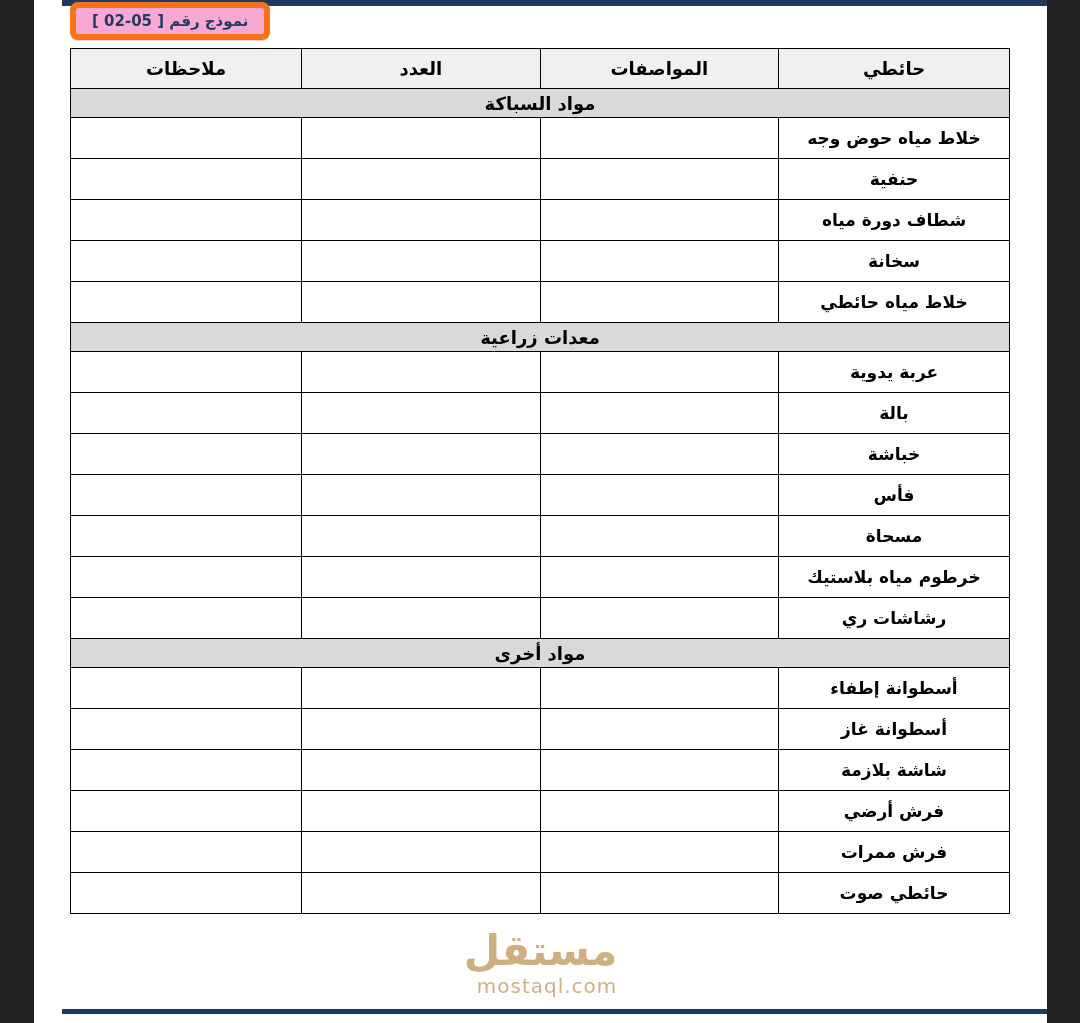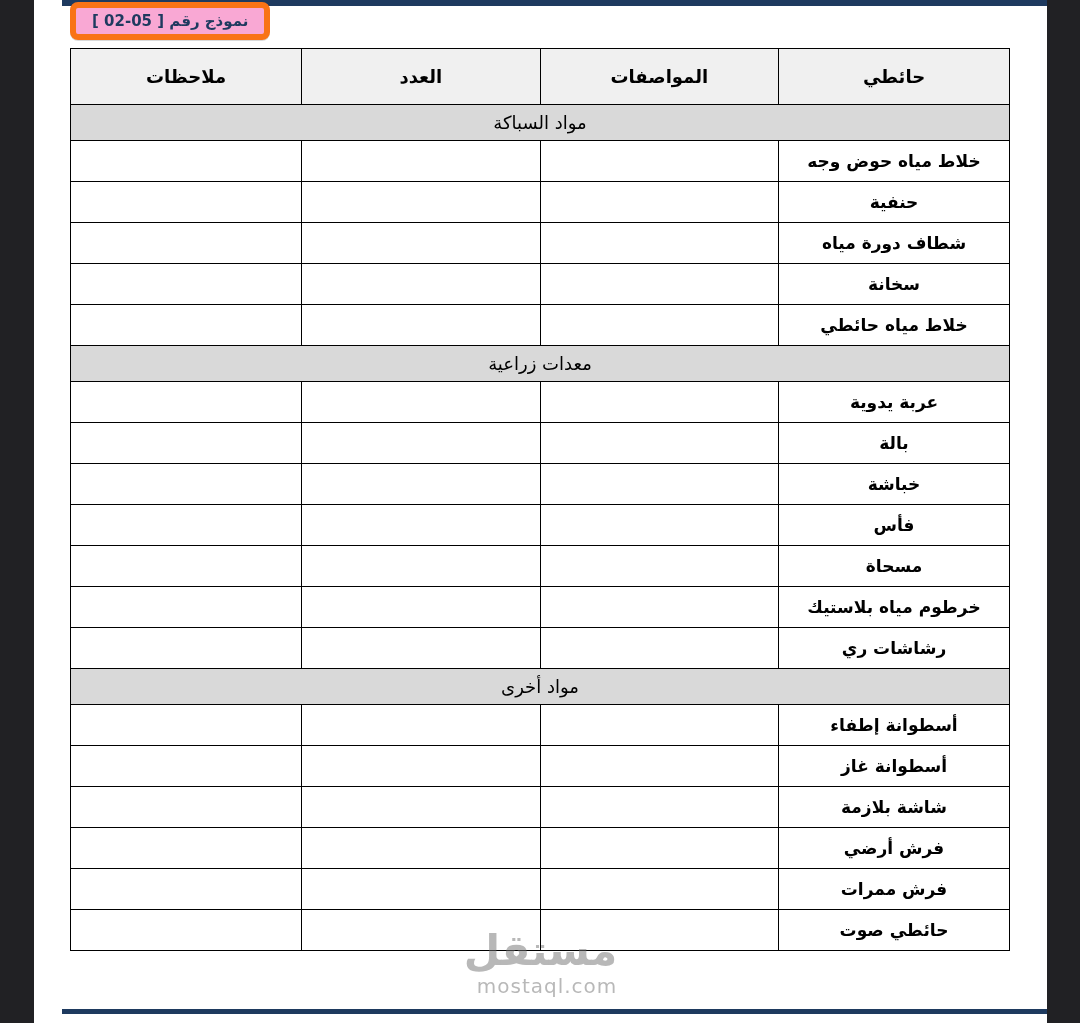--- a/index.html
+++ b/index.html
@@ -49,44 +49,44 @@
     table-layout:fixed;
   }
   .inv-table th, .inv-table td {
     border:1px solid #000;
     text-align:center;
     vertical-align:middle;
     color:#000;
     font-size:17px;
   }
   .inv-table thead th {
-    height:56px;
+    height:40px;
     background:#f0f0f0;
     font-weight:bold;
     font-size:18px;
   }
   .inv-table tr.section-row td {
-    height:36px;
+    height:29px;
     background:#d9d9d9;
-    font-weight:normal;
+    font-weight:bold;
     font-size:18px;
   }
   .inv-table td.item-name,
   .inv-table td.empty-cell {
     height:41px;
     background:#ffffff;
   }
   .inv-table td.item-name { font-weight:bold; }
   .watermark {
     position:absolute;
     left:50%;
     transform:translateX(-50%);
     top:928px;
     text-align:center;
-    color:#737373;
+    color:#a16207;
     opacity:0.5;
     z-index:3;
     pointer-events:none;
     direction:rtl;
   }
   .wm-name { font-size:42px; font-weight:bold; line-height:1.1; }
   .wm-domain { font-size:20px; letter-spacing:1px; direction:ltr;text-align:right; }
   .bottom-rule {
     position:absolute;
     bottom:9px; left:28px; right:0;

